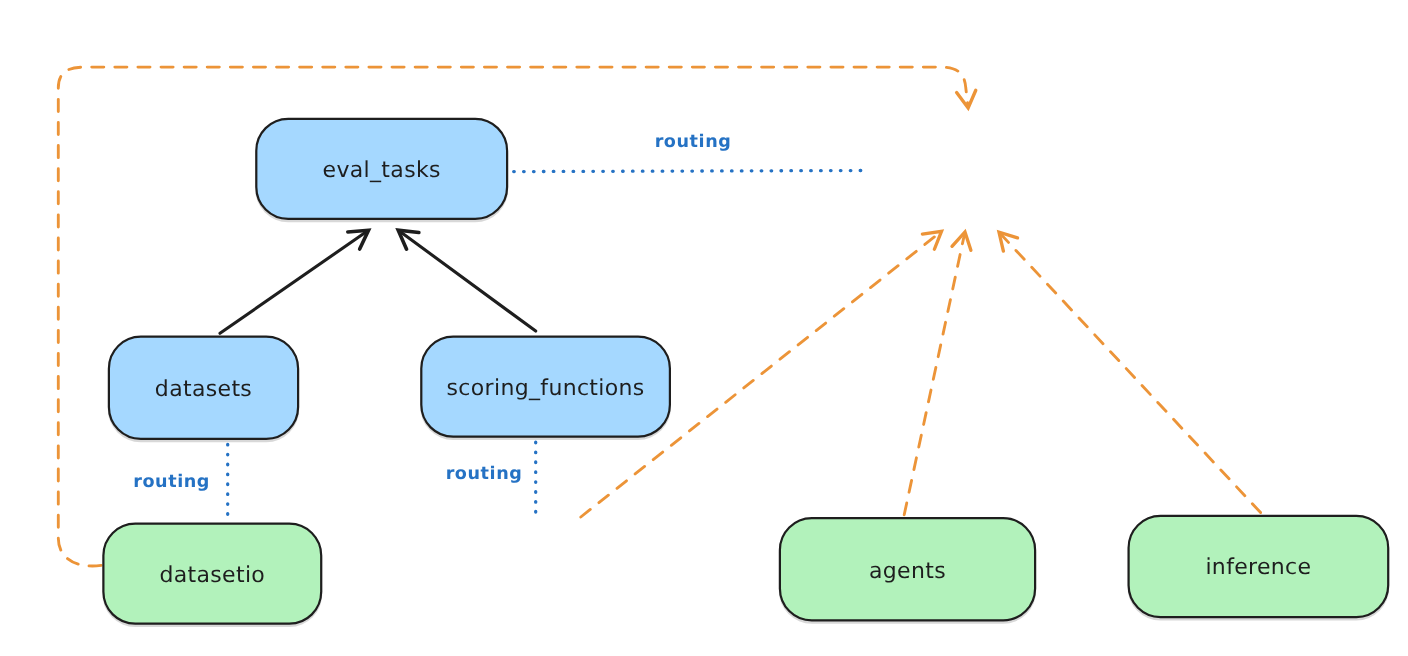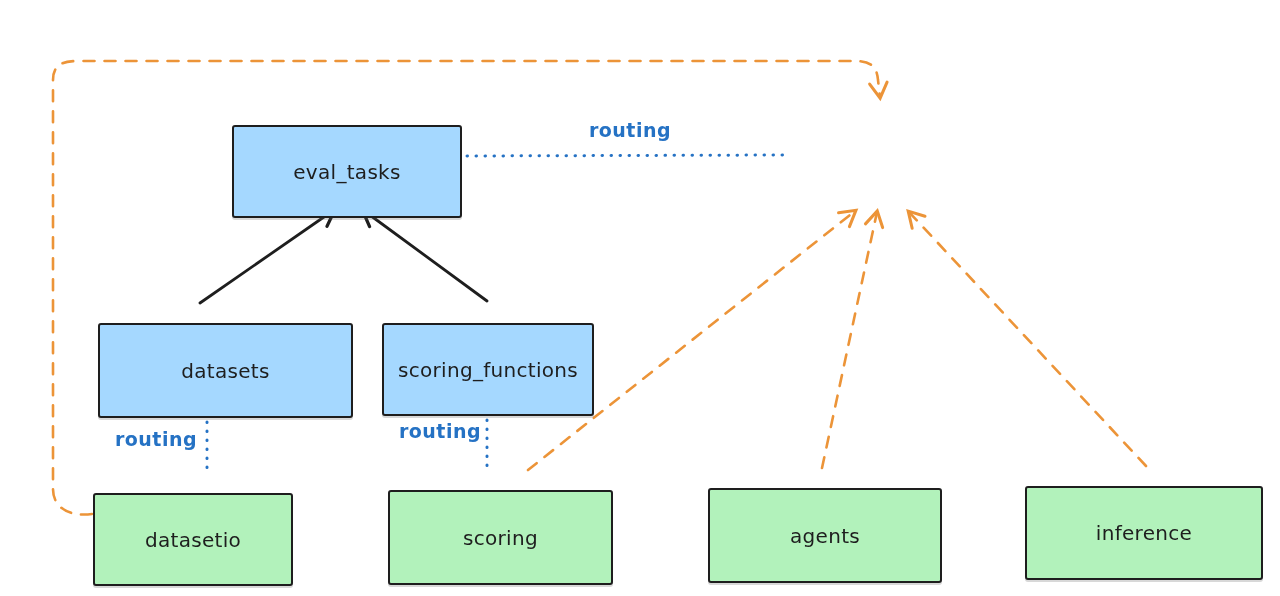--- a/index.html
+++ b/index.html
@@ -42,43 +42,42 @@
     stroke-width:2.6px;
     stroke-linecap:round;
     stroke-dasharray:11 10;
   }
   .node{
     position:absolute;
     display:flex;
     align-items:center;
     justify-content:center;
     border:2.5px solid var(--node-stroke);
-    border-radius:3px;
+    border-radius:30px;
     font-size:20px;
     letter-spacing:0.3px;
     box-shadow:0 2px 0 rgba(100,100,100,0.25);
     box-sizing:border-box;
     white-space:nowrap;
-    margin-top:18px;
   }
   .node.blue{background:var(--node-blue-fill);}
   .node.green{background:var(--node-green-fill);}
   .n-eval_tasks{left:232px;top:107px;width:230px;height:93px;}
   .n-eval{left:787px;top:107px;width:228px;height:92px;}
-  .n-datasets{left:98px;top:305px;width:255px;height:95px;}
-  .n-scoring_functions{left:382px;top:305px;width:212px;height:93px;}
+  .n-datasets{left:98px;top:305px;width:174px;height:95px;}
+  .n-scoring_functions{left:382px;top:305px;width:228px;height:93px;}
   .n-datasetio{left:93px;top:475px;width:200px;height:93px;}
   .n-scoring{left:388px;top:472px;width:225px;height:95px;}
   .n-agents{left:708px;top:470px;width:234px;height:95px;}
   .n-inference{left:1025px;top:468px;width:238px;height:94px;}
   .edge-label{
     position:absolute;
     transform:translateX(-50%);
     color:var(--routing-blue);
-    font-size:19px;
+    font-size:16px;
     font-weight:600;
     letter-spacing:0.5px;
     white-space:nowrap;
   }
   .lbl-top{left:630px;top:119px;}
   .lbl-left{left:156px;top:428px;}
   .lbl-mid{left:440px;top:420px;}
 </style>
 </head>
 <body>
@@ -118,23 +117,20 @@
   </div>
 
   <div class="node blue n-scoring_functions">
     <span>scoring_functions</span>
   </div>
 
   <div class="node green n-datasetio">
     <span>datasetio</span>
   </div>
 
-  <div class="node green n-scoring">
-    <span>scoring</span>
-  </div>
 
   <div class="node green n-agents">
     <span>agents</span>
   </div>
 
   <div class="node green n-inference">
     <span>inference</span>
   </div>
 
   <div class="edge-label lbl-top">routing</div>

